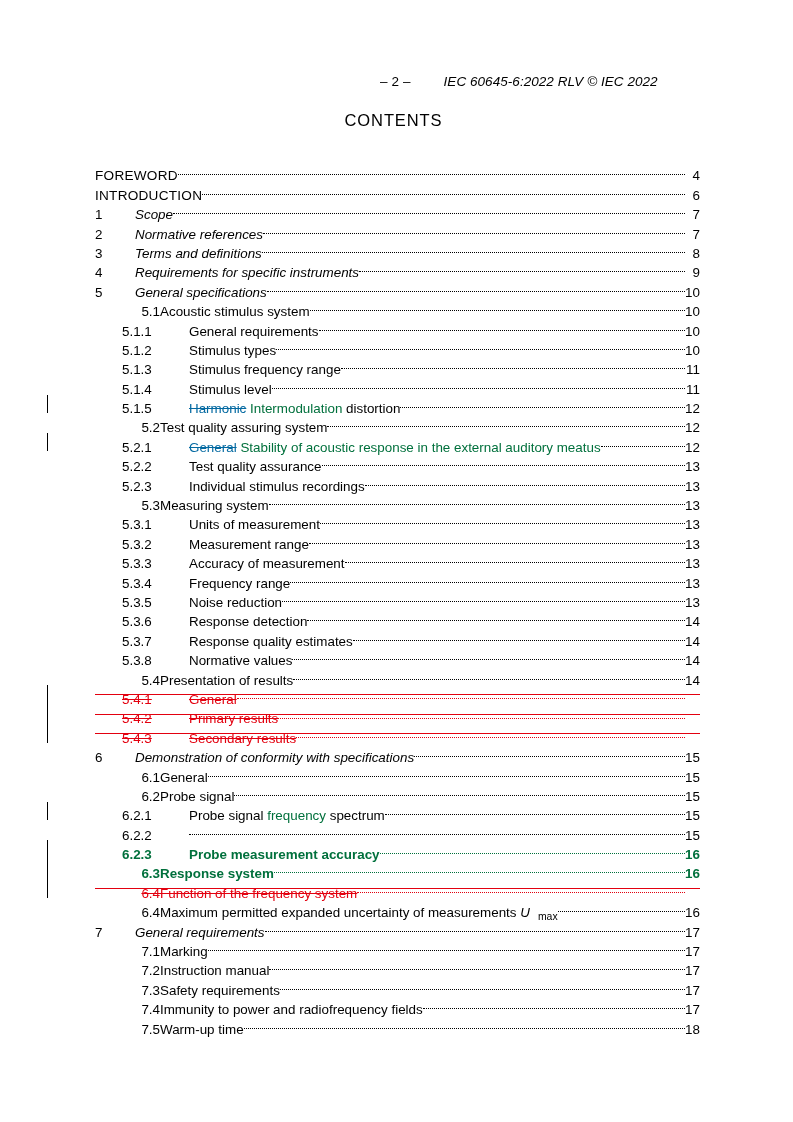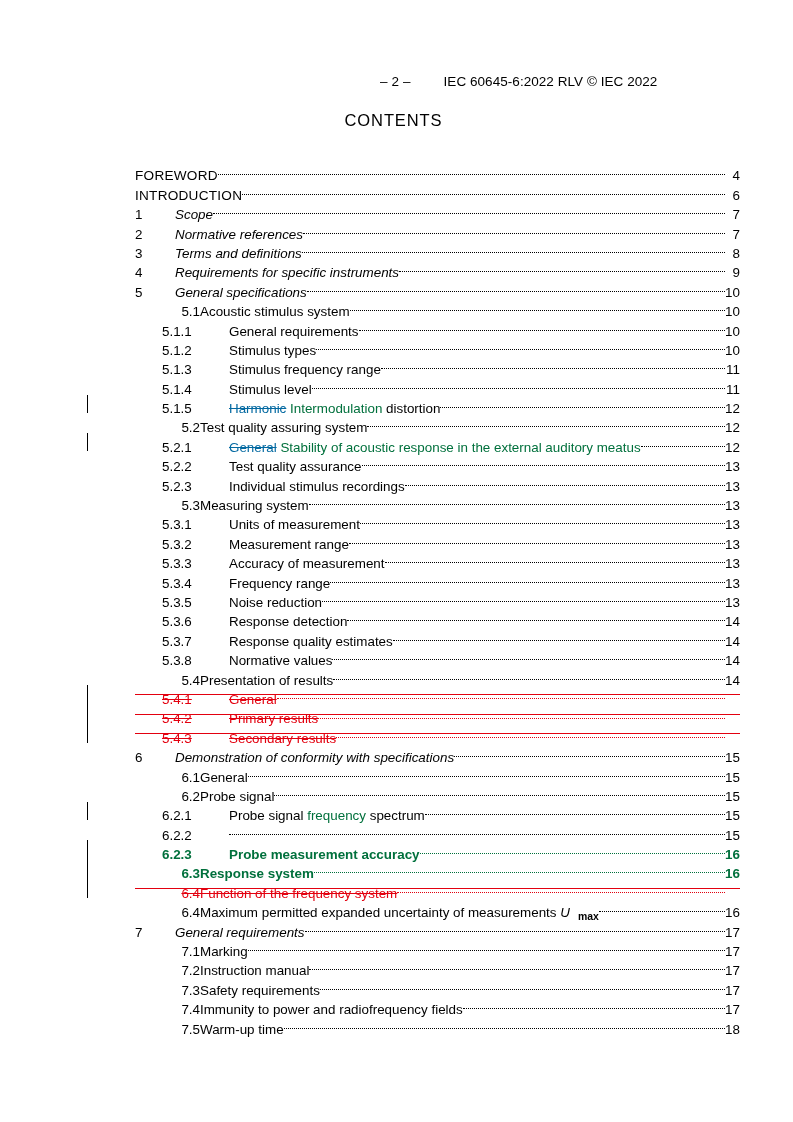--- a/index.html
+++ b/index.html
@@ -36,40 +36,40 @@
   }
   .header-left {
     margin-left: 285px;
     white-space: nowrap;
     letter-spacing: 0.1px;
   }
   .header-right {
     margin-left: 33px;
     white-space: nowrap;
     letter-spacing: 0.05px;
+    font-style: italic;
   }
 
   
   .contents-title {
     position: absolute;
     top: 111px;
     left: 0;
     width: 787px;
     text-align: center;
     font-size: 16.5px;
     letter-spacing: 0.9px;
   }
 
   
   .toc {
     position: absolute;
     top: 161px;
     left: 95px;
     width: 605px;
-    margin-left: 40px;
   }
 
   .toc-row {
     position: relative;
     display: flex;
     align-items: baseline;
     font-size: 13.4px;
     height: 19.4px;
     line-height: 19.4px;
     white-space: nowrap;
@@ -160,21 +160,21 @@
   
   .row-ins .num,
   .row-ins .label,
   .row-ins .page-no { color: #00703C; font-weight: bold; }
   .row-ins .dots i { border-bottom: 1.1px dotted #00703C; }
 
   
   .mathvar { font-style: italic; }
   .mathvar sub {
     font-style: normal;
-    font-weight: bold;
+    font-weight: normal;
     font-size: 0.78em;
     vertical-align: -0.25em;
     letter-spacing: 0;
     padding-left: 8px;
   }
 </style>
 </head>
 <body>
 
 <div class="page">

